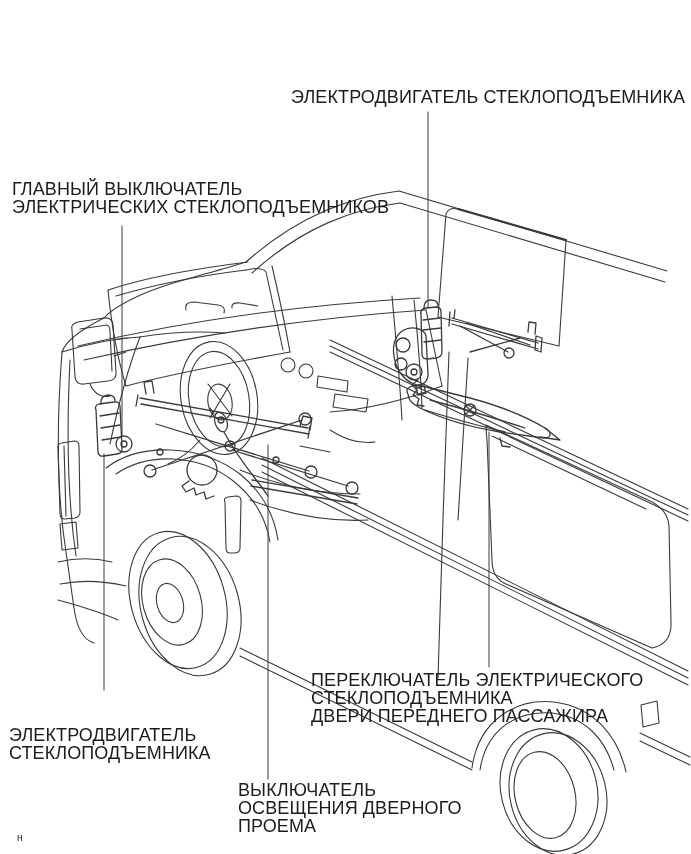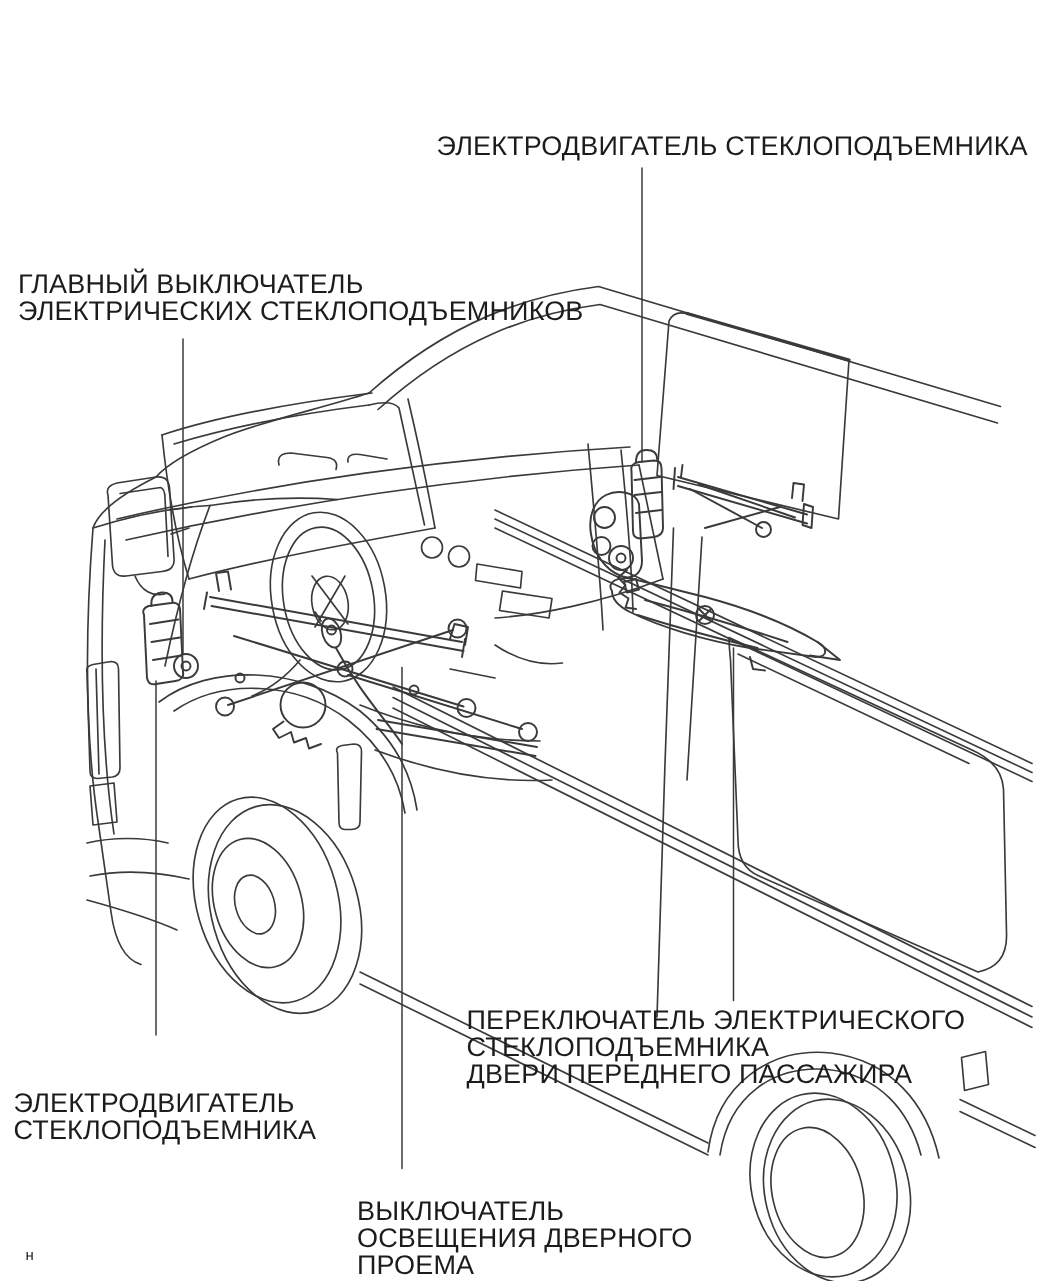--- a/index.html
+++ b/index.html
@@ -218,18 +218,18 @@
 
   <div class="callout" style="left:12px;top:180px;">ГЛАВНЫЙ ВЫКЛЮЧАТЕЛЬ
 ЭЛЕКТРИЧЕСКИХ СТЕКЛОПОДЪЕМНИКОВ</div>
 
   <div class="callout" style="left:9px;top:694px;margin-top:32px;">ЭЛЕКТРОДВИГАТЕЛЬ
 СТЕКЛОПОДЪЕМНИКА</div>
 
   <div class="callout" style="left:311px;top:671px;">ПЕРЕКЛЮЧАТЕЛЬ ЭЛЕКТРИЧЕСКОГО СТЕКЛОПОДЪЕМНИКА
 ДВЕРИ ПЕРЕДНЕГО ПАССАЖИРА</div>
 
-  <div class="callout" style="left:238px;top:798px;">ВЫКЛЮЧАТЕЛЬ
+  <div class="callout" style="left:238px;top:781px;">ВЫКЛЮЧАТЕЛЬ
 ОСВЕЩЕНИЯ ДВЕРНОГО
 ПРОЕМА</div>
 
   <div class="marker" style="left:17px;top:832px;">н</div>
 </div>
 
 </body></html>

